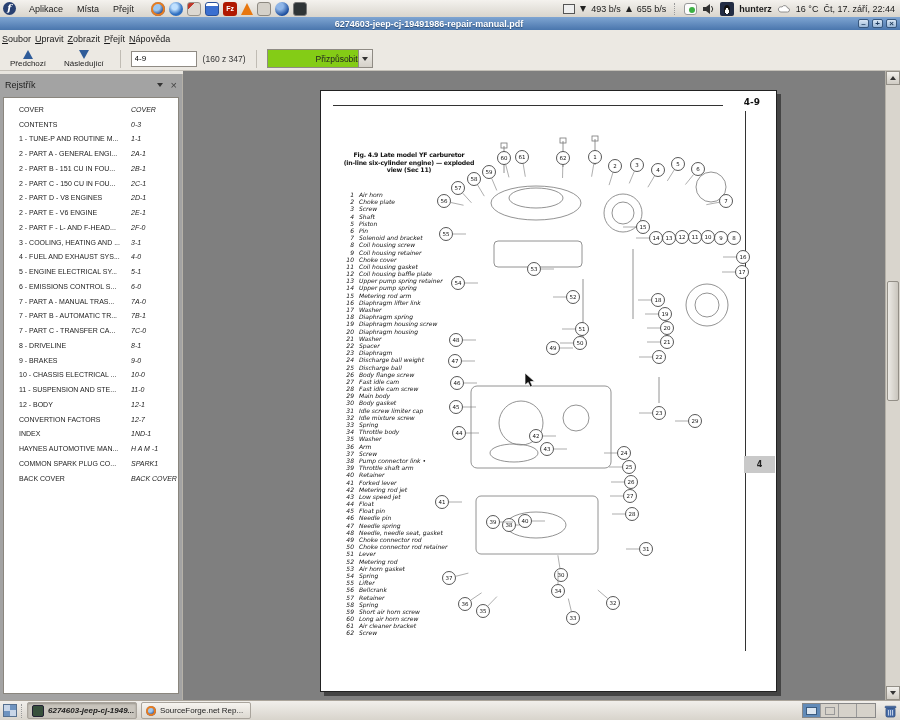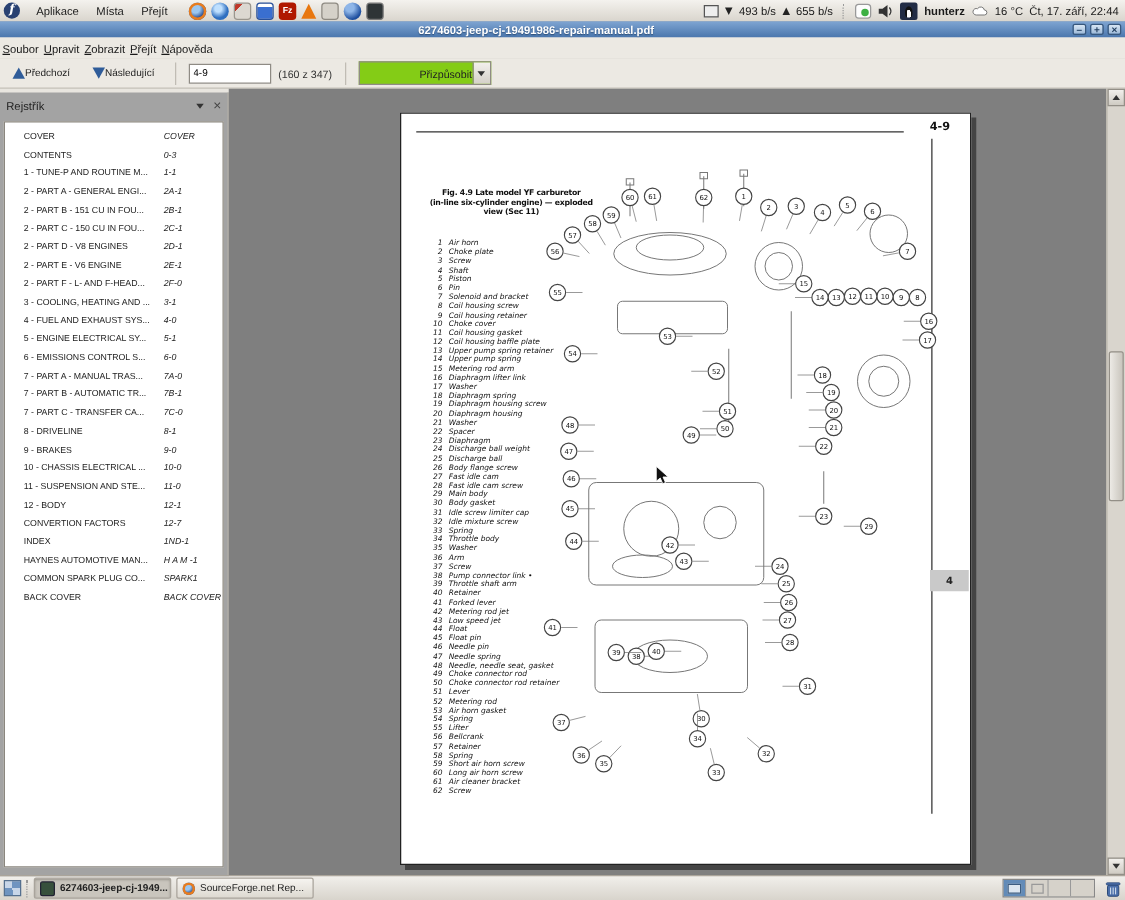--- a/index.html
+++ b/index.html
@@ -43,21 +43,21 @@
   #titletext{flex:1;text-align:center;color:#fff;font:bold 9px "Liberation Sans",sans-serif;
              text-shadow:0 1px 1px #2c4c74;}
   .wbtn{width:11px;height:9px;margin-right:3px;border-radius:2px;background:linear-gradient(#d8e6f4,#9db9d8);
         border:1px solid #38587e;color:#1d3a5c;font:bold 8px/8px "Liberation Sans",sans-serif;text-align:center;box-sizing:border-box;}
   #menubar{position:absolute;left:0;top:30px;width:900px;height:17px;background:#ece9e3;
            border-bottom:1px solid #cfcbc3;display:flex;align-items:center;font-size:9px;color:#1a1a1a;}
   .menu-item{padding:0 2px;}
   .menu-item::first-letter{text-decoration:underline;}
   #toolbar{position:absolute;left:0;top:47px;width:900px;height:24px;background:#ece9e3;
            border-bottom:1px solid #c4c0b8;display:flex;align-items:center;gap:6px;padding-left:4px;box-sizing:border-box;}
-  .tbtn{display:flex;flex-direction:row;align-items:center;justify-content:center;padding:1px 6px;font-size:8px;color:#222;}
+  .tbtn{display:flex;flex-direction:column;align-items:center;justify-content:center;padding:1px 6px;font-size:8px;color:#222;}
   .arr-up{width:0;height:0;border-left:5px solid transparent;border-right:5px solid transparent;border-bottom:9px solid #2f5c99;}
   .arr-dn{width:0;height:0;border-left:5px solid transparent;border-right:5px solid transparent;border-top:9px solid #2f5c99;}
   .tsep{width:1px;height:18px;background:#c0bcb4;margin:0 4px;}
   #pageinput{width:58px;height:14px;border:1px solid #8f8b84;background:#fff;font-size:8px;padding:0 3px;}
   #pageinfo{font-size:8.5px;color:#333;}
   .combo{display:flex;align-items:center;height:17px;border:1px solid #8f8b84;background:#84cc16;width:104px;text-align:right;}
   .combo-label{flex:1;font-size:8.5px;padding-left:4px;color:#222;}
   .combo-btn{width:14px;height:100%;background:linear-gradient(#f2f0ec,#d5d1c9);border-left:1px solid #8f8b84;
              display:flex;align-items:center;justify-content:center;box-sizing:border-box;}
   .tri-sm{width:0;height:0;border-left:3px solid transparent;border-right:3px solid transparent;border-top:4px solid #333;}
@@ -100,21 +100,21 @@
 
   
   #taskbar{position:absolute;left:0;top:700px;width:900px;height:20px;background:linear-gradient(#f1efeb,#d8d4cc);
            border-top:1px solid #aaa49a;display:flex;align-items:center;box-sizing:border-box;padding:0 3px;}
   .showdesk{width:14px;height:13px;background:conic-gradient(#6f94c0 0 25%,#c8d6e8 0 50%,#6f94c0 0 75%,#c8d6e8 0);
             border:1px solid #55708f;box-sizing:border-box;}
   .tksep{width:1px;height:14px;border-left:1px dotted #999;margin:0 4px;}
   .task{display:flex;align-items:center;gap:4px;width:100px;height:15px;margin-right:4px;padding:0 4px;
         border:1px solid #a9a49c;border-radius:2px;background:linear-gradient(#f6f4f0,#ddd9d1);
         font-size:8px;color:#222;overflow:hidden;white-space:nowrap;}
-  .task.active{background:#c9c5bd;box-shadow:inset 0 1px 2px #9a968e;font-weight:bold;}
+  .task.active{background:#c9c5bd;box-shadow:inset 0 1px 2px #9a968e;font-weight:bold;font-style:italic;}
   .tk-ico{width:10px;height:10px;flex:none;border-radius:2px;}
   .tk-pdf{background:#37503c;border:1px solid #223;}
   .tk-firefox{border-radius:50%;background:radial-gradient(circle at 38% 35%,#9cc7f0 0 28%,#2a4b8d 62%);box-shadow:inset 0 0 0 2px #e87c1e;}
   #ws{display:flex;margin-left:auto;border:1px solid #888;height:13px;}
   .wcell{width:18px;height:13px;background:#d6d2ca;border-right:1px solid #999;box-sizing:border-box;position:relative;}
   .wcell:last-child{border-right:none;}
   .wcell.active{background:#628bb8;}
   .wcell.active::after{content:'';position:absolute;left:3px;top:3px;width:9px;height:6px;background:#dce6f0;border:1px solid #3c5c80;}
   .wcell.w2::after{content:'';position:absolute;left:4px;top:3px;width:8px;height:6px;border:1px solid #999;}
   #trash{width:13px;height:14px;margin-left:8px;}

